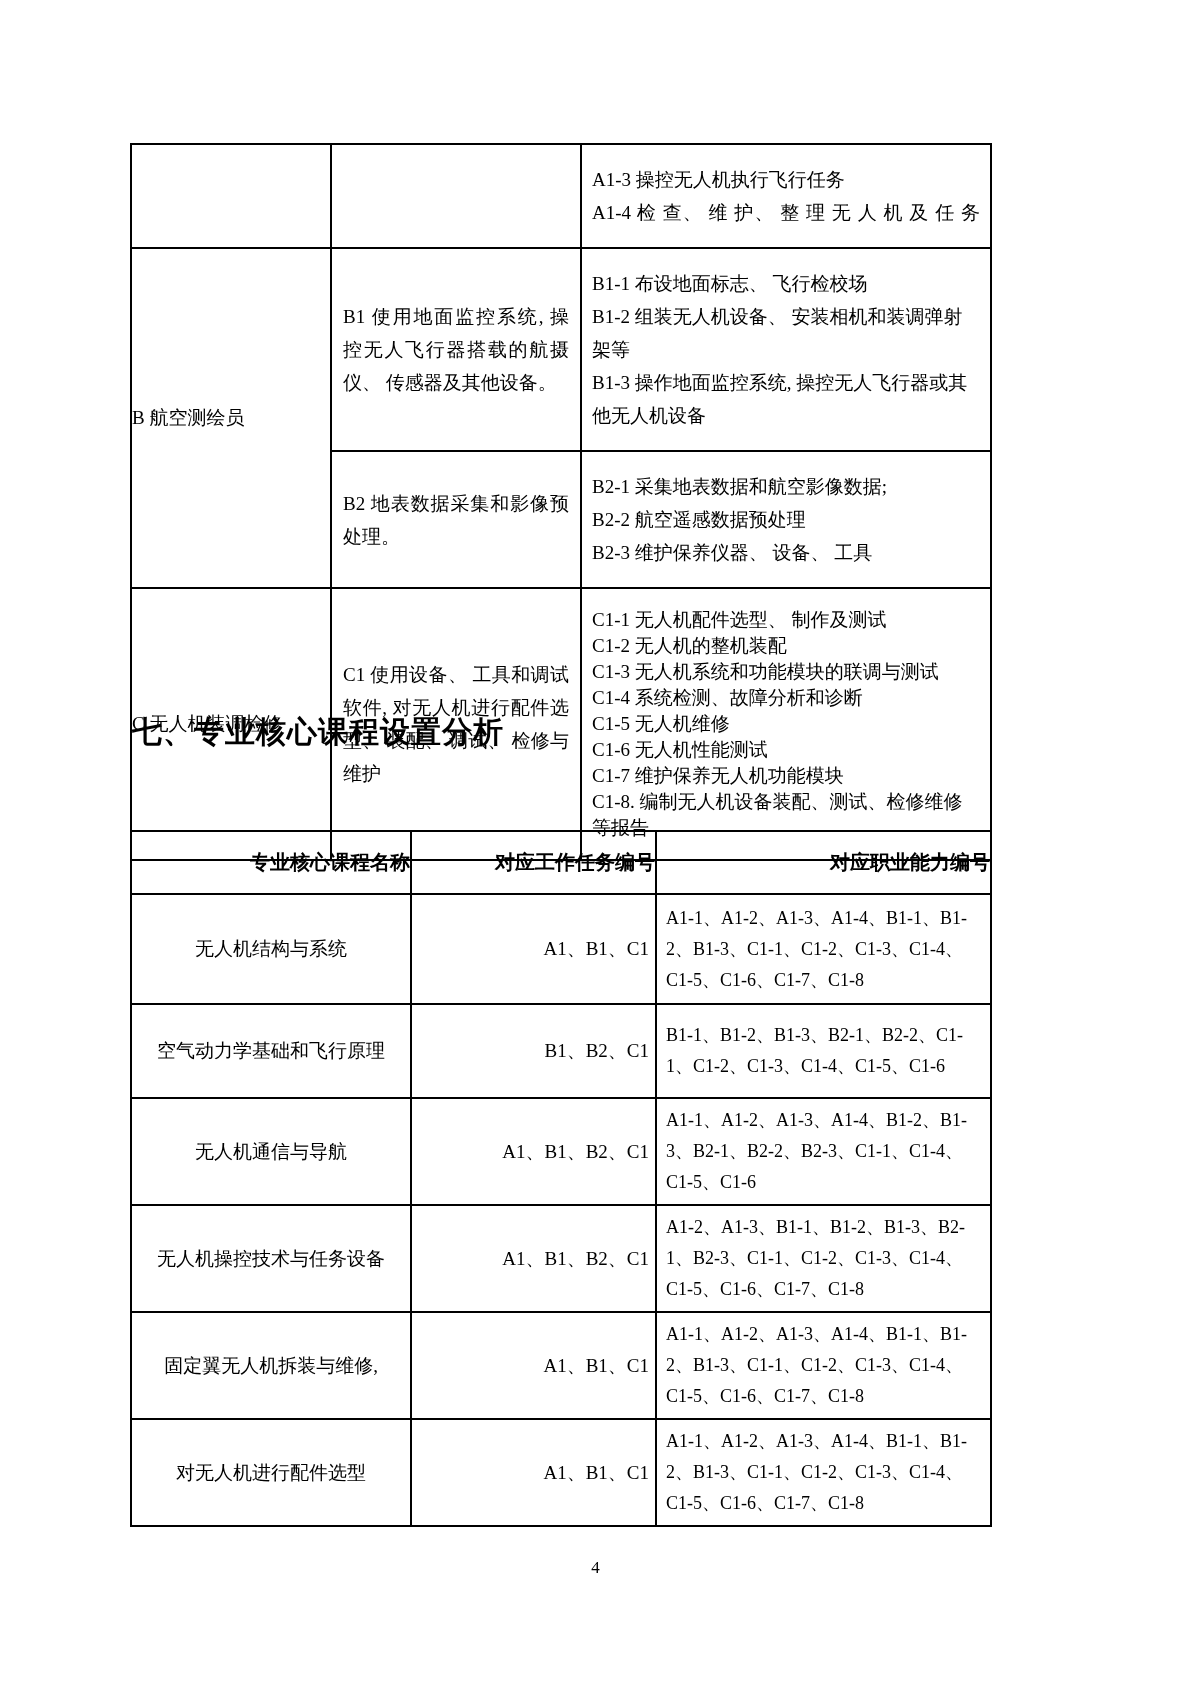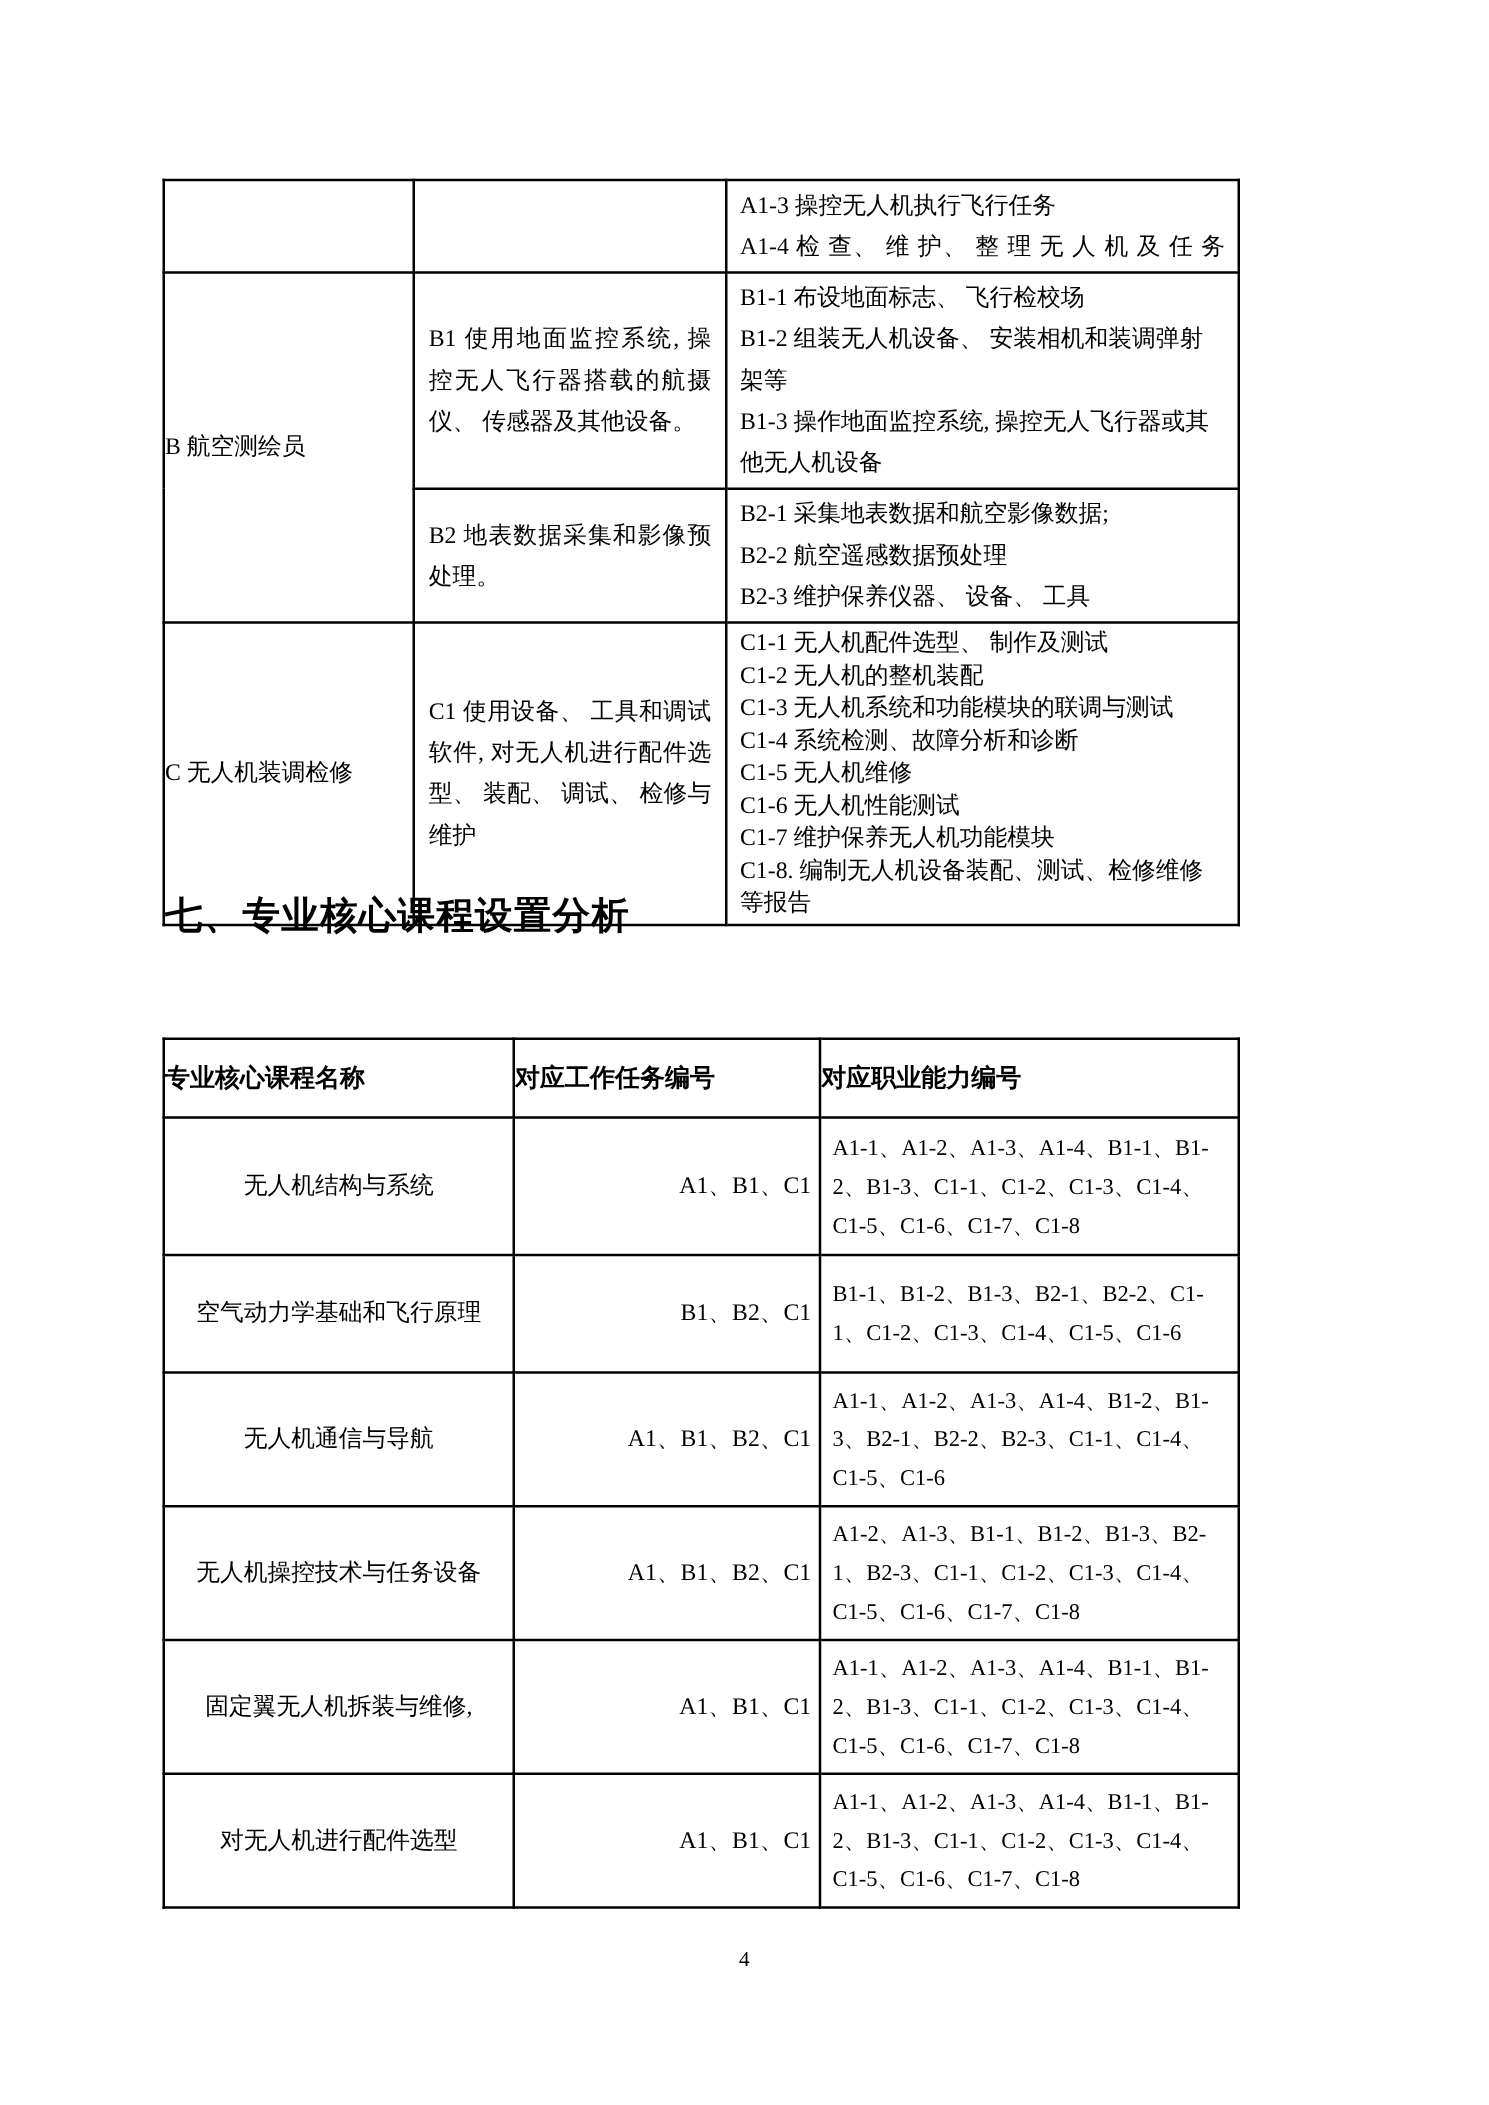--- a/index.html
+++ b/index.html
@@ -11,37 +11,37 @@
     font-family:"Liberation Serif","DejaVu Serif",serif;
     overflow:hidden;
   }
   table { border-collapse:collapse; table-layout:fixed; }
   td,th { border:2px solid #000; padding:0; vertical-align:middle; overflow:hidden; }
 
   
   .task-table { position:absolute; left:130px; top:143px; width:860px; font-size:19px; }
   .task-table .c1 { text-align:left; line-height:30px; }
   .task-table .c2 { padding:4px 11px; text-align:justify; line-height:33px; }
-  .task-table .c3 { padding:3px 10px; line-height:33px; text-align:left; }
+  .task-table .c3 { padding:18px 10px; line-height:33px; text-align:left; }
   .task-table .row-c .c3 { line-height:26px; }
   .ab { display:block; }
   .justify-full { text-align:justify; text-align-last:justify; }
 
   
   .heading {
     position:absolute; left:132px; top:712px;
     font-family:"Liberation Sans","DejaVu Sans",sans-serif;
     font-weight:700; font-size:30px; letter-spacing:1px;text-align:right;
   }
 
   
   .course-table { position:absolute; left:130px; top:830px; width:860px; font-size:19px; }
   .course-table th {
     font-family:"Liberation Sans","DejaVu Sans",sans-serif;
-    font-weight:700; font-size:20px; text-align:left;
+    font-weight:700; font-size:20px; text-align:right;
   }
   .course-table .cc { text-align:center; padding:0 8px; line-height:30px; }
   .course-table .ct { text-align:right; padding:0 6px 0 18px; line-height:30px; }
   .course-table .ca { text-align:left; padding:6px 6px 6px 9px; line-height:31px; font-size:18px; }
 
   
   .page-num {
     position:absolute; left:0; top:1558px; width:1191px;
     text-align:center; font-size:17px;
   }

